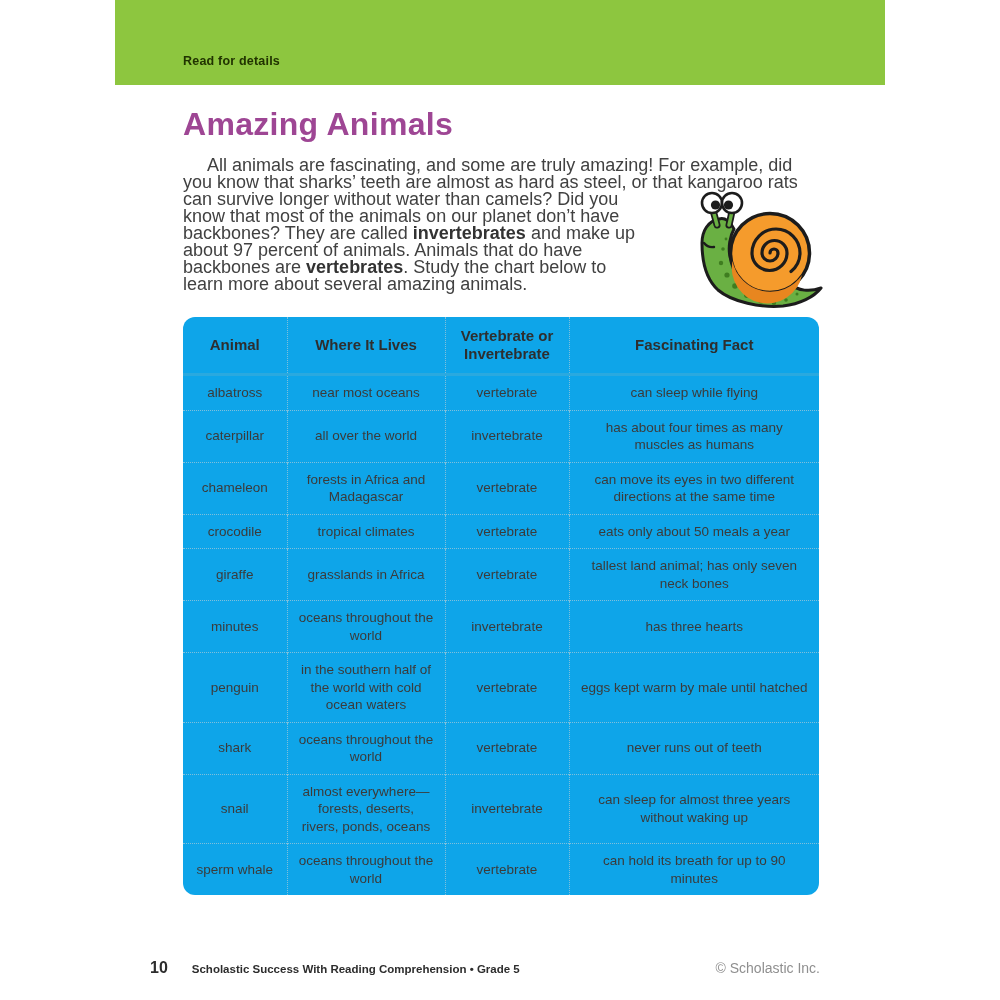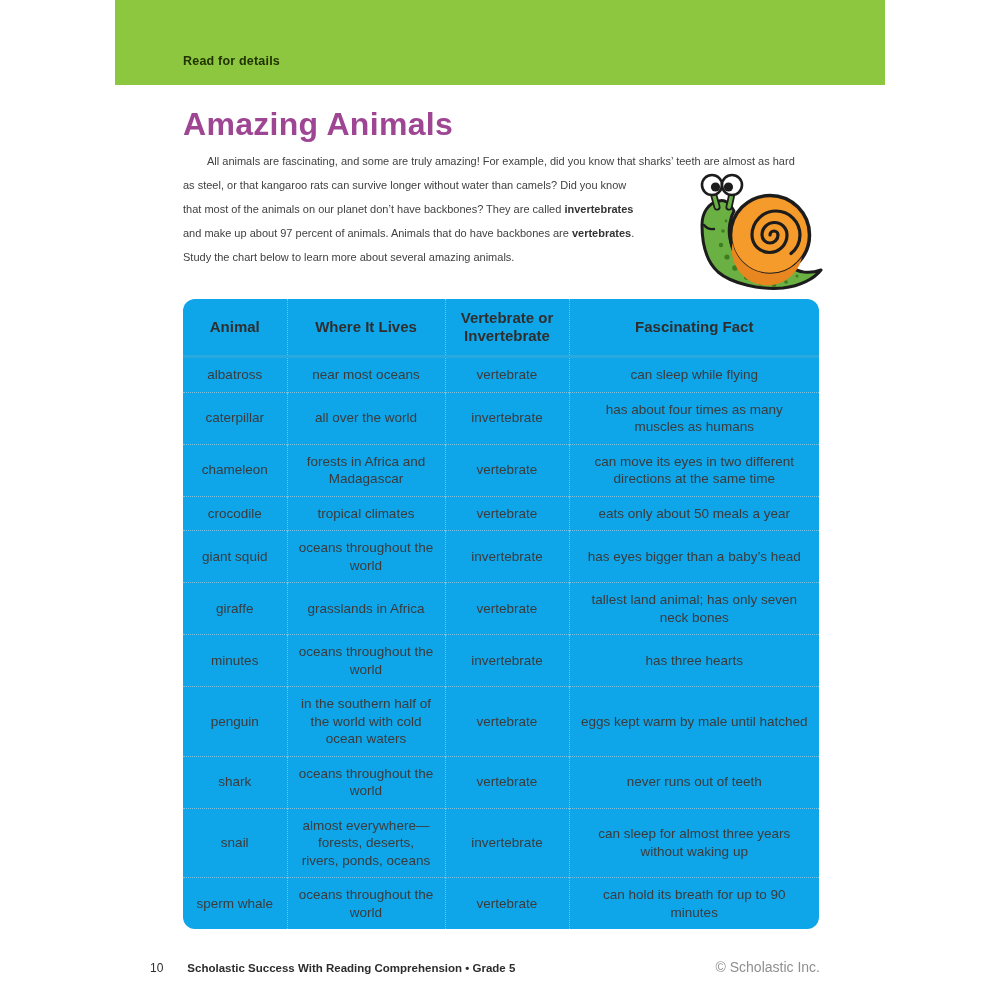--- a/index.html
+++ b/index.html
@@ -8,21 +8,21 @@
     font-family:"Liberation Sans",sans-serif;
   }
   .banner{
     position:absolute;left:115px;top:0;width:770px;height:85px;background:#8dc63f;
     display:flex;align-items:flex-end;box-sizing:border-box;padding:0 0 17px 68px;
   }
   .banner-label{font-size:12.5px;font-weight:bold;color:#213300;letter-spacing:.2px;}
   .content{position:absolute;left:183px;top:106px;width:636px;}
   .page-title{margin:0;font-size:32px;font-weight:bold;color:#9e4694;letter-spacing:.3px;}
   .intro{
-    margin:6px 0 0 0;width:620px;font-size:11px;line-height:24px;color:#414141;
+    margin:14px 0 0 0;width:620px;font-size:18px;line-height:17px;color:#414141;
     text-indent:24px;
   }
   .intro .b{font-weight:bold;color:#333333;}
   .snail-float{float:right;width:150px;height:122px;margin:0 0 4px 10px;display:block;}
   .chart-wrap{
     margin-top:12px;width:636px;background:#0ea5e9;border-radius:12px;overflow:hidden;
   }
   table.animals{width:100%;border-collapse:collapse;table-layout:fixed;}
   .animals th{
     font-size:15px;font-weight:bold;color:#2e2e2e;padding:10px 4px;line-height:18px;
@@ -31,21 +31,21 @@
   .animals td{
     font-size:13.5px;color:#3b3b3b;padding:8px 11px;line-height:17.5px;
     text-align:center;vertical-align:middle;box-sizing:border-box;
   }
   .animals th + th, .animals td + td{border-left:1.5px dotted #7fc0dc;}
   .animals tbody tr + tr td{border-top:1.5px dotted #7fc0dc;}
   .footer{
     position:absolute;left:150px;right:180px;top:959px;
     display:flex;align-items:baseline;
   }
-  .page-number{font-size:12px;font-weight:normal;color:#2d2d2d;margin-right:24px;}
+  .page-number{font-size:16px;font-weight:bold;color:#2d2d2d;margin-right:24px;}
   .book-title{font-size:11.5px;font-weight:bold;color:#2d2d2d;flex:1;}
   .copyright{font-size:14px;color:#8f8f8f;}
 </style>
 </head>
 <body>
 
 <div class="banner">
   <span class="banner-label">Read for details</span>
 </div>
 
@@ -121,26 +121,20 @@
             <td>vertebrate</td>
             <td>can move its eyes in two different directions at the same time</td>
           </tr>
           <tr>
             <td>crocodile</td>
             <td>tropical climates</td>
             <td>vertebrate</td>
             <td>eats only about 50 meals a year</td>
           </tr>
           <tr>
-            <td>giant squid</td>
-            <td>oceans throughout the world</td>
-            <td>invertebrate</td>
-            <td>has eyes bigger than a baby’s head</td>
-          </tr>
-          <tr>
             <td>giraffe</td>
             <td>grasslands in Africa</td>
             <td>vertebrate</td>
             <td>tallest land animal; has only seven neck bones</td>
           </tr>
           <tr>
             <td>minutes</td>
             <td>oceans throughout the world</td>
             <td>invertebrate</td>
             <td>has three hearts</td>

